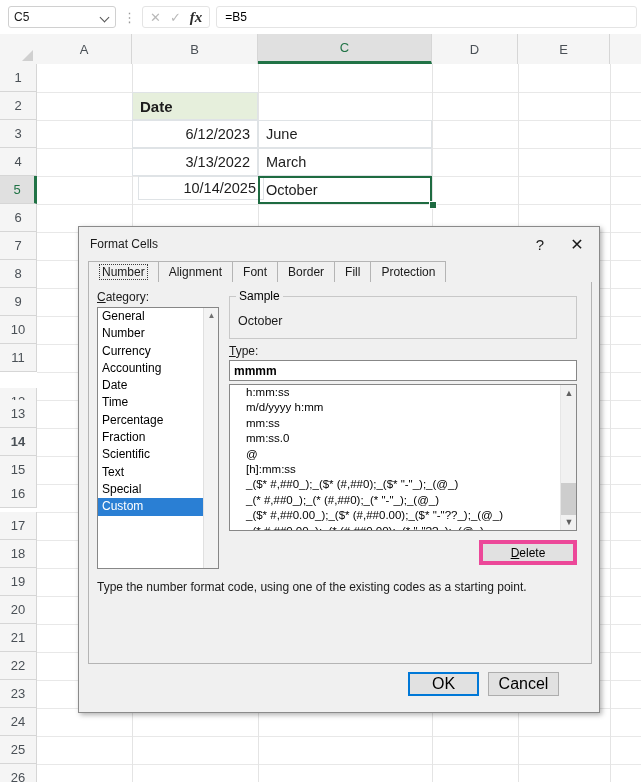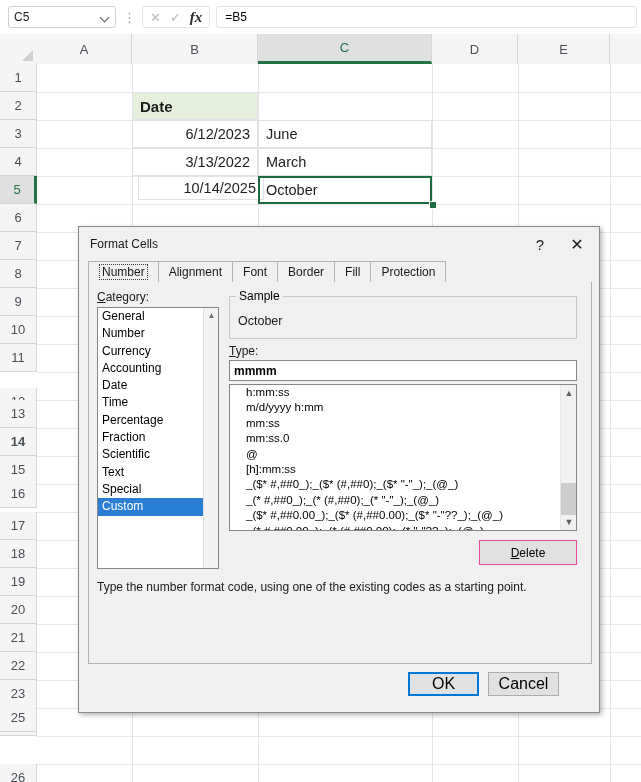--- a/index.html
+++ b/index.html
@@ -409,21 +409,21 @@
     position: absolute;
     left: 0; top: 98px;
     width: 16px; height: 32px;
     background: #cdcdcd;
   }
 
   #delete-btn {
     position: absolute;
     left: 390px; top: 258px;
     width: 98px; height: 25px;
-    border: 1px solid #ec4899;
+    border: 4px solid #ec4899;
     background: #e1e1e1;
     box-sizing: border-box;
     display: flex;
     align-items: center;
     justify-content: center;
     font-size: 12px;
   }
   #hint-text {
     position: absolute;
     left: 8px; top: 298px;
@@ -549,21 +549,21 @@
       </div>
       <div class="rowcell" style="top: 618px; height: 28px;">
         <span>22</span>
       </div>
       <div class="rowcell" style="top: 646px; height: 28px;">
         <span>23</span>
       </div>
       <div class="rowcell" style="top: 674px; height: 28px;">
         <span>24</span>
       </div>
-      <div class="rowcell" style="top: 670px; height: 28px;">
+      <div class="rowcell" style="top: 702px; height: 28px;">
         <span>25</span>
       </div>
       <div class="rowcell" style="top: 730px; height: 28px;">
         <span>26</span>
       </div>
     </div>
 
   <div id="sheet">
       <div class="gridline-h" style="top: 700px;"></div>
       <div class="gridline-h" style="top: 672px;"></div>

